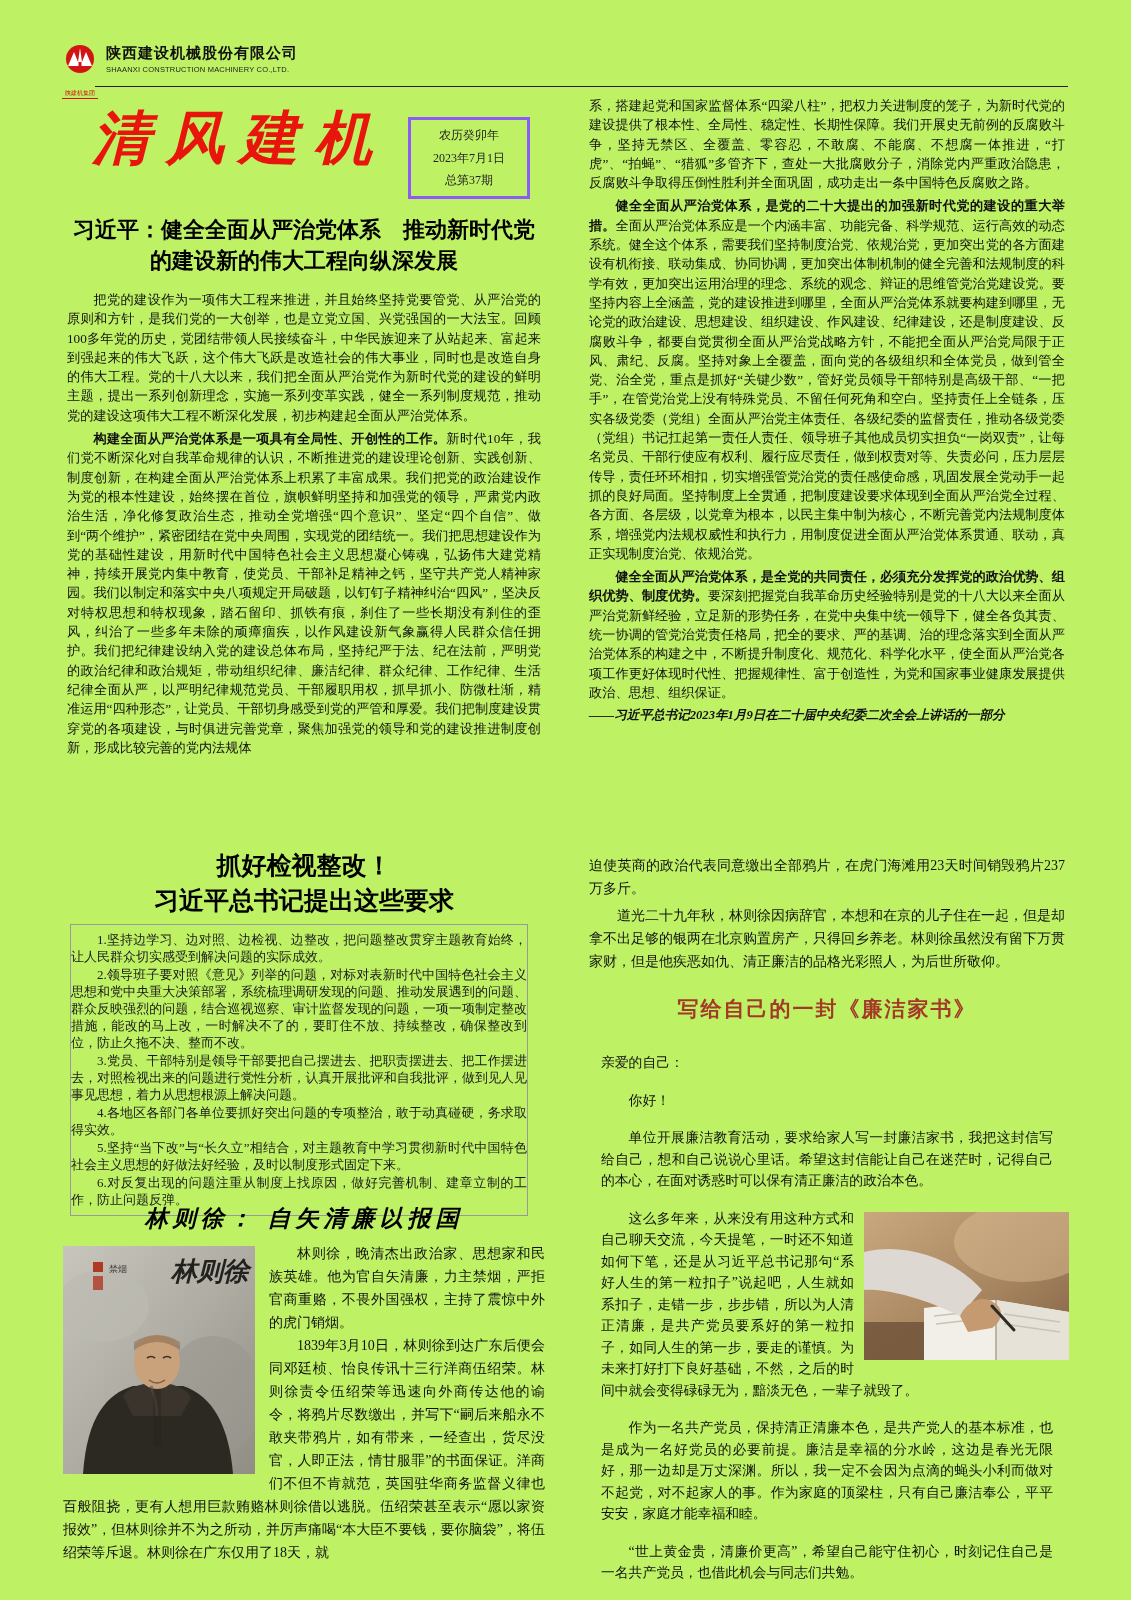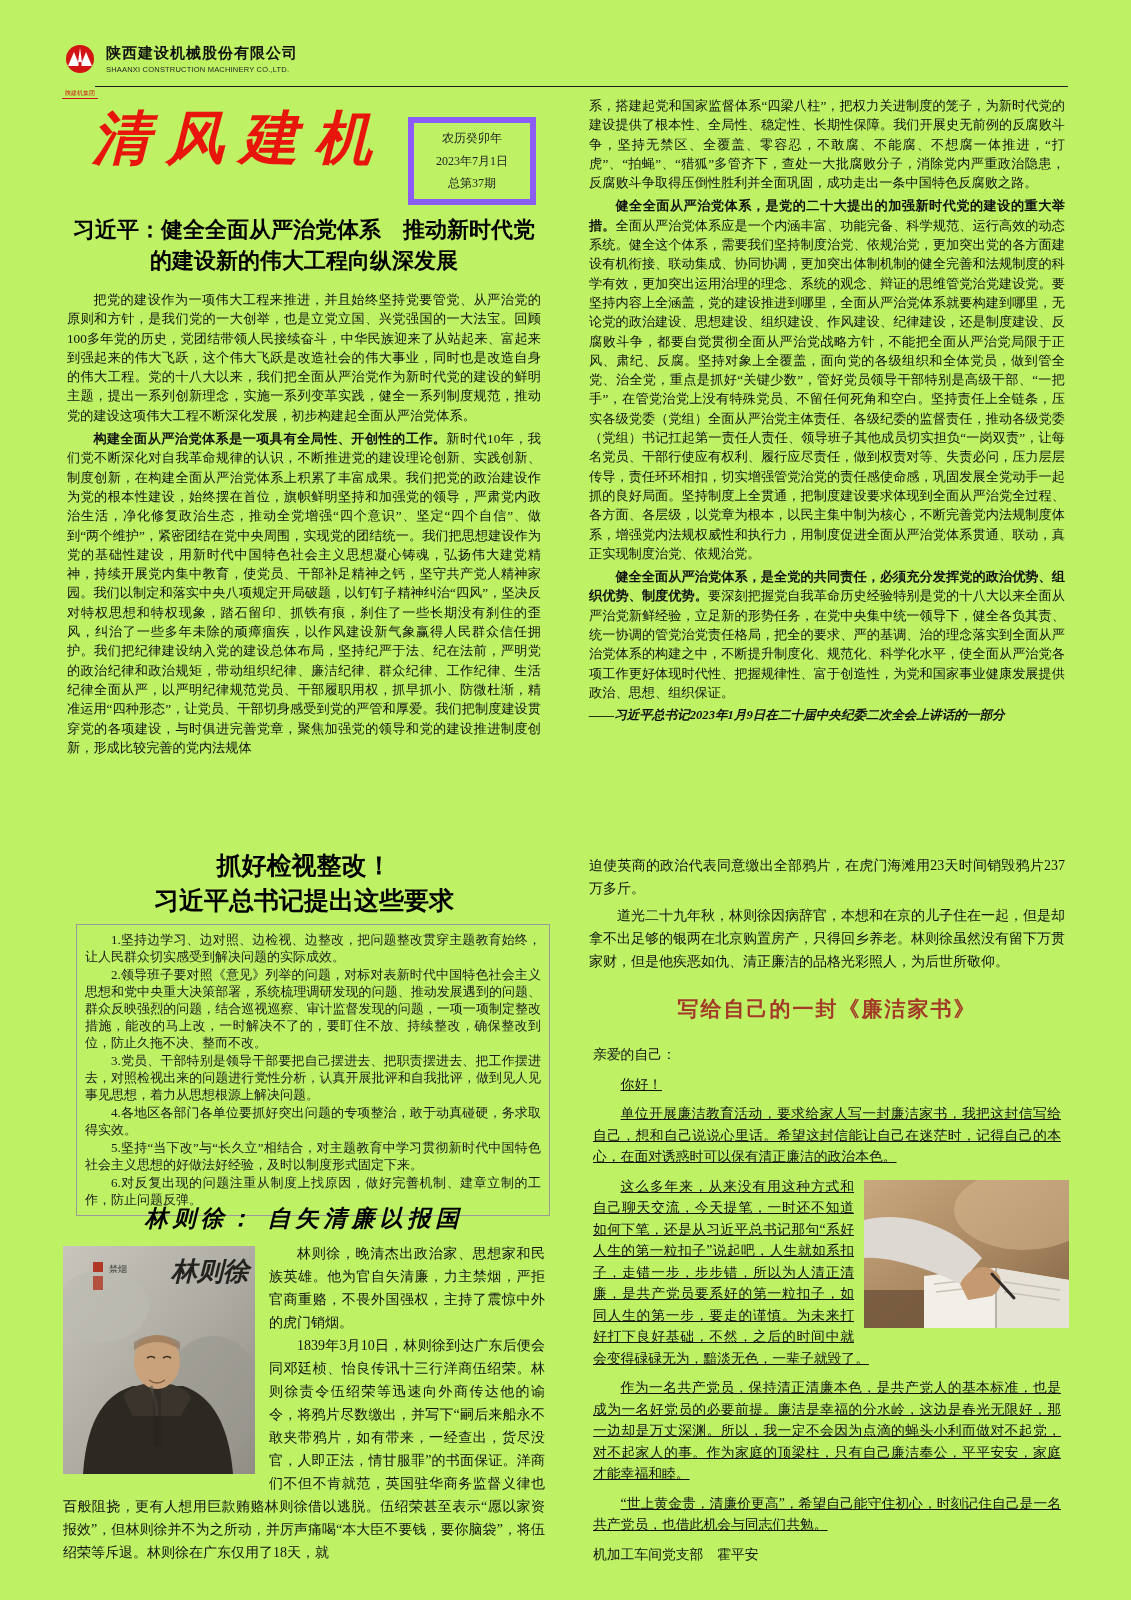--- a/index.html
+++ b/index.html
@@ -7,52 +7,52 @@
         font-family:"Liberation Serif","DejaVu Serif",serif;color:#1a1a1a;}
   
   .logo-row{position:absolute;left:62px;top:44px;display:flex;align-items:flex-start;}
   .logo-icon{width:36px;height:40px;margin-right:8px;}
   .logo-text .cn{font-family:"Liberation Sans","DejaVu Sans",sans-serif;font-weight:bold;font-size:15px;letter-spacing:1px;color:#111;}
   .logo-text .en{font-family:"Liberation Sans","DejaVu Sans",sans-serif;font-size:7.5px;color:#222;margin-top:2px;letter-spacing:.2px;}
   .logo-caption{font-size:6px;color:#cc1111;margin-top:1px;text-align:center;border-bottom:1px solid #cc1111;}
   .header-rule{position:absolute;left:95px;top:86px;width:973px;height:0;border-top:1.5px solid #222;}
   .masthead{position:absolute;left:92px;top:100px;font-size:58px;font-weight:bold;font-style:italic;
             color:#e8150d;letter-spacing:16px;font-family:"Liberation Serif","DejaVu Serif",serif;}
-  .issue-box{position:absolute;left:408px;top:117px;width:116px;height:76px;border:6px solid #8b5cf6;
+  .issue-box{position:absolute;left:408px;top:117px;width:116px;height:76px;border:3px solid #8b5cf6;
              display:flex;flex-direction:column;justify-content:center;text-align:center;font-size:12px;line-height:1.9;color:#222;}
   
   .headline1{position:absolute;left:63px;top:214px;width:482px;text-align:center;
              font-family:"Liberation Sans","DejaVu Sans",sans-serif;font-weight:bold;font-size:22px;line-height:31px;color:#000;}
   .col{position:absolute;font-size:13.2px;line-height:19.3px;text-align:justify;color:#111;}
   .col p{margin:4px;}
   .col p.ind{text-indent:2em;}
   .col-left1{left:63px;top:286px;width:482px;}
   .col-right1{left:585px;top:92px;width:484px;}
   .attribution{margin-top:2px;text-align:left;font-weight:bold;font-style:italic;font-size:12.6px;}
   b.lead{font-weight:bold;}
   
   .headline2{position:absolute;left:63px;top:848px;width:482px;text-align:center;
              font-family:"Liberation Sans","DejaVu Sans",sans-serif;font-weight:bold;font-size:25px;line-height:35px;color:#000;}
-  .checklist{position:absolute;left:76px;top:924px;width:456px;border:1px solid #999;
-             padding:6px 8px;font-size:13px;line-height:17px;text-align:justify;}
+  .checklist{position:absolute;left:70px;top:924px;width:456px;border:1px solid #999;
+             padding:6px 0;font-size:13px;line-height:17px;text-align:justify;}
   .checklist p{margin:0 0 1px 0;text-indent:2em;}
   
   .headline3{position:absolute;left:63px;top:1203px;width:482px;text-align:center;
              font-weight:bold;font-style:italic;font-size:23px;letter-spacing:5px;color:#000;}
   .a3-body{position:absolute;left:63px;top:1242px;width:482px;font-size:14px;line-height:23px;text-align:justify;color:#111;}
   .a3-body p{margin:0;}
   .a3-body p.ind{text-indent:2em;}
   .portrait{float:left;width:192px;height:228px;margin:4px 14px 4px 0;}
   .col-right2{left:585px;top:850px;width:484px;font-size:14px;line-height:23px;}
   
   .headline4{position:absolute;left:585px;top:995px;width:484px;text-align:center;
              font-family:"Liberation Sans","DejaVu Sans",sans-serif;font-weight:bold;font-size:21px;letter-spacing:2px;color:#a33a28;}
   .letter{position:absolute;left:585px;top:1036px;width:484px;font-size:13.8px;line-height:21.5px;text-align:justify;color:#111;}
-  .letter p{margin:8px;}
-  .letter p.ind{text-indent:2em;text-decoration:underline;}
+  .letter p{margin:16px;}
+  .letter p.ind{text-indent:2em;}
   .writing-photo{float:right;width:205px;height:148px;margin:4px 0 6px 10px;}
   .sig{ text-align:left;padding-right:14px;}
   .sigdate{text-align:right;padding-right:6px;}
 </style>
 </head>
 <body>
 
 <div class="page">
 
   <div class="logo-row">

